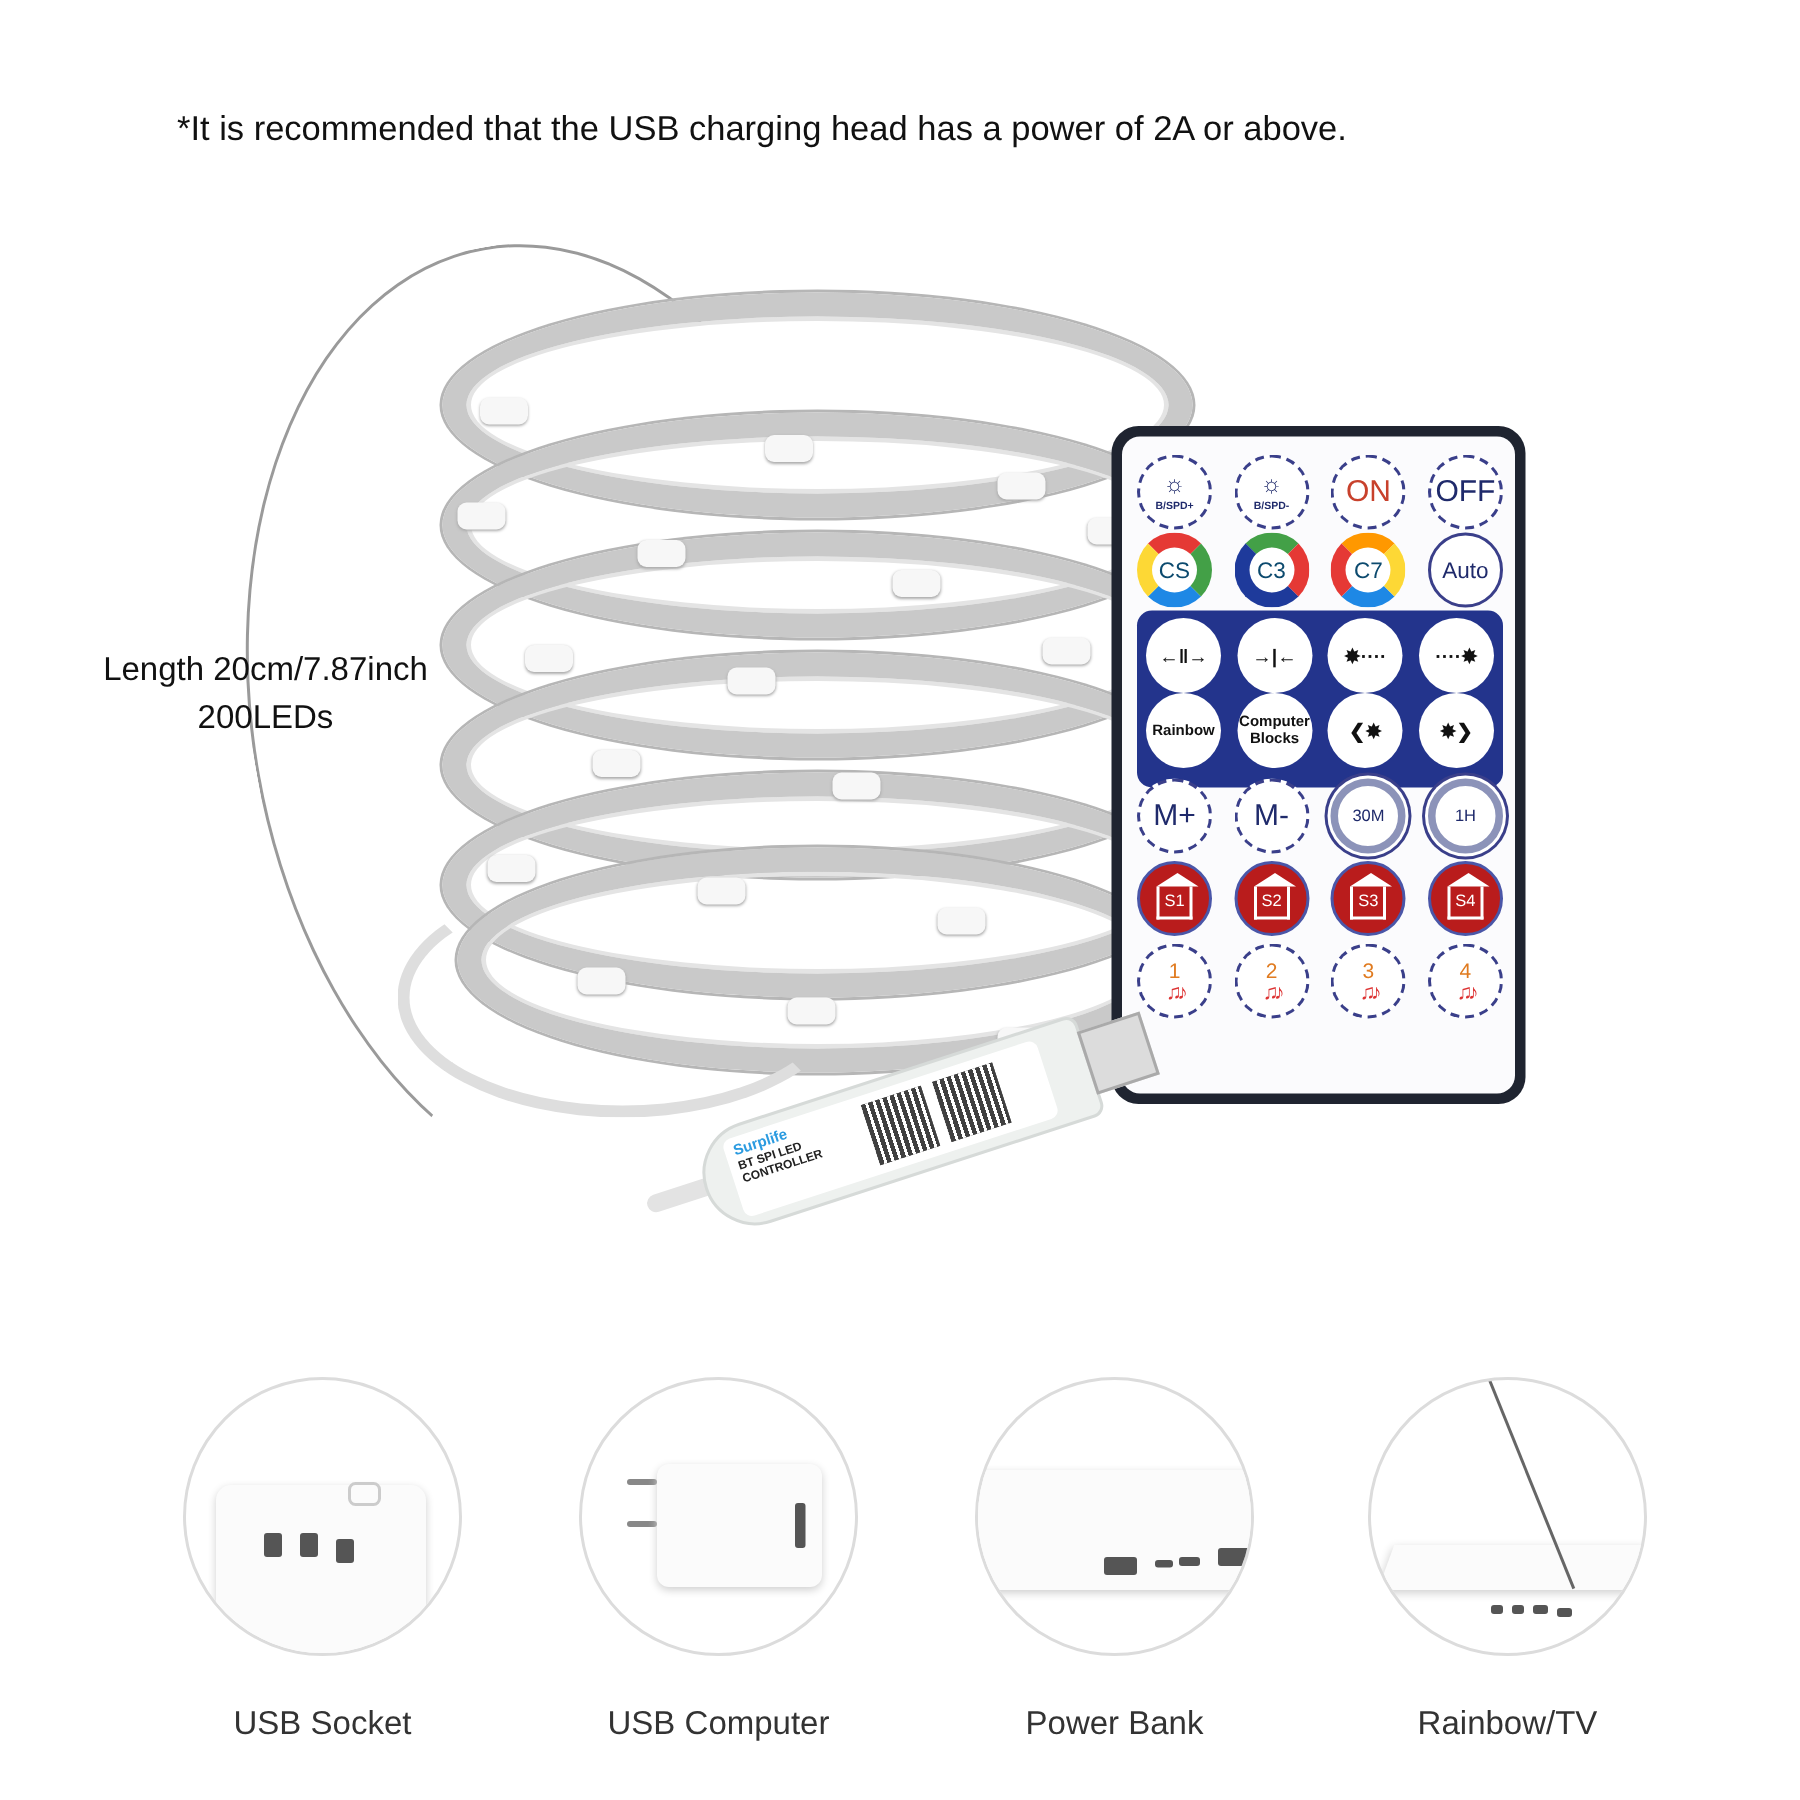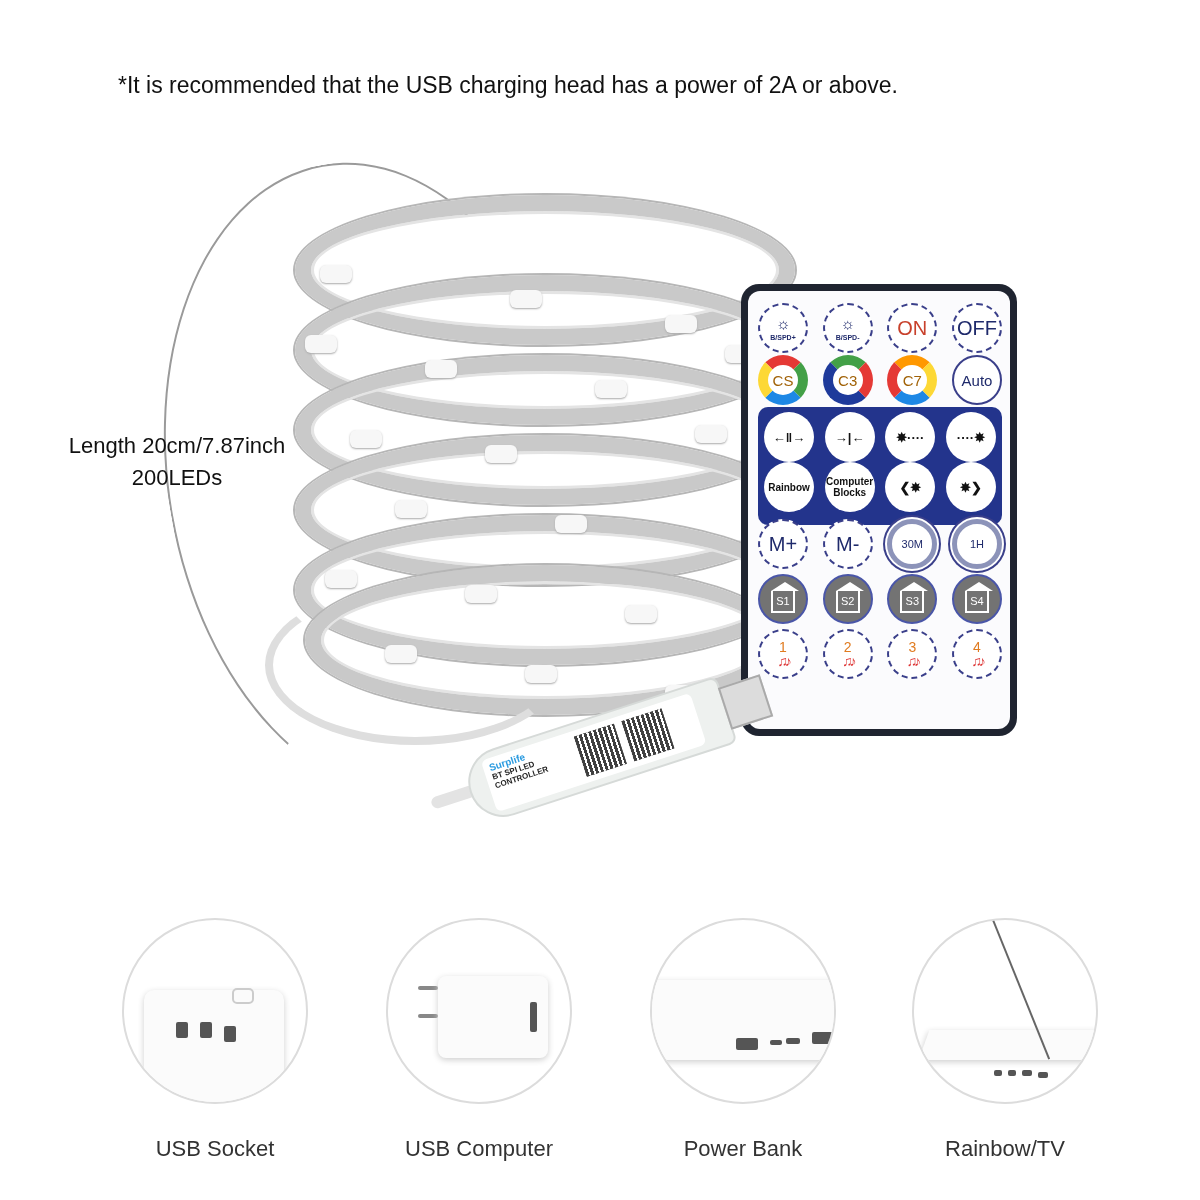--- a/index.html
+++ b/index.html
@@ -19,30 +19,30 @@
   .tail { position: absolute; border: 8px solid #dedede; border-radius: 50%; }
 
   
   .remote { position: absolute; left: 741px; top: 284px; width: 276px; height: 452px; background: #1f2430; border-radius: 18px; padding: 7px; }
   .remote-face { width: 100%; height: 100%; background: #fbfbfd; border-radius: 12px; position: relative; }
   .r-row { position: absolute; left: 10px; width: 244px; display: flex; justify-content: space-between; }
   .btn { width: 50px; height: 50px; border-radius: 50%; display: flex; align-items: center; justify-content: center; flex-direction: column; font-size: 16px; color: #1f2a6b; border: 2px dashed #3a3f8a; background: #fff; }
   .btn.txt { font-size: 20px; }
   .btn .sub { font-size: 7px; font-weight: bold; color: #1f2a6b; margin-top: 1px; }
   .btn.on { color: #c8412c; }
-  .btn.color { border: 10px solid; border-color: #e53935 #43a047 #1e88e5 #fdd835; font-size: 15px; color: #a16207; border-style: solid; }
+  .btn.color { border: 10px solid; border-color: #e53935 #43a047 #1e88e5 #fdd835; font-size: 15px; color: #0c4a6e; border-style: solid; }
   .btn.c3 { border-color: #43a047 #e53935 #1e3a9b #1e3a9b; }
   .btn.c7 { border-color: #ff9800 #fdd835 #1e88e5 #e53935; }
   .btn.auto { border: 2px solid #3a3f8a; font-size: 15px; }
   .blue-panel { position: absolute; left: 10px; top: 116px; width: 244px; height: 118px; background: #23348c; border-radius: 10px; }
   .blue-panel .r-row { left: 6px; width: 232px; }
   .btn.w { border: none; background: #fff; color: #111; font-size: 13px; font-weight: bold; }
   .btn.w.small { font-size: 10px; line-height: 11px; text-align: center; }
   .btn.timer { border: 5px solid #8c93b9; box-shadow: 0 0 0 2px #fff, 0 0 0 4px #3a3f8a; font-size: 11px; }
-  .btn.scene { background: #737373; color: #fff; border: 2px solid #4a56a8; font-size: 13px; text-align: center; }
+  .btn.scene { background: #b91c1c; color: #fff; border: 2px solid #4a56a8; font-size: 13px; text-align: center; }
   .house { width: 24px; height: 22px; border: 2px solid #fff; border-top: none; position: relative; display: flex; align-items: center; justify-content: center; font-size: 11px; margin-top: 6px; }
   .house:before { content: ""; position: absolute; top: -9px; left: -2px; width: 0; height: 0; border-left: 14px solid transparent; border-right: 14px solid transparent; border-bottom: 9px solid #fff; }
   .btn.music { font-size: 14px; line-height: 14px; }
   .music .num { font-size: 14px; }
   .music .note { font-size: 14px; letter-spacing: -3px; }
 
   
   .controller { position: absolute; left: 432px; top: 760px; width: 350px; height: 90px; transform: rotate(-18deg); transform-origin: 0 50%; }
   .ctrl-body { position: absolute; left: 40px; top: 10px; width: 270px; height: 70px; background: #eef1ef; border: 2px solid #d6dad8; border-radius: 35px 8px 8px 35px; }
   .ctrl-label { position: absolute; left: 60px; top: 18px; width: 220px; height: 54px; background: #fff; border-radius: 6px; padding: 4px 6px; }

